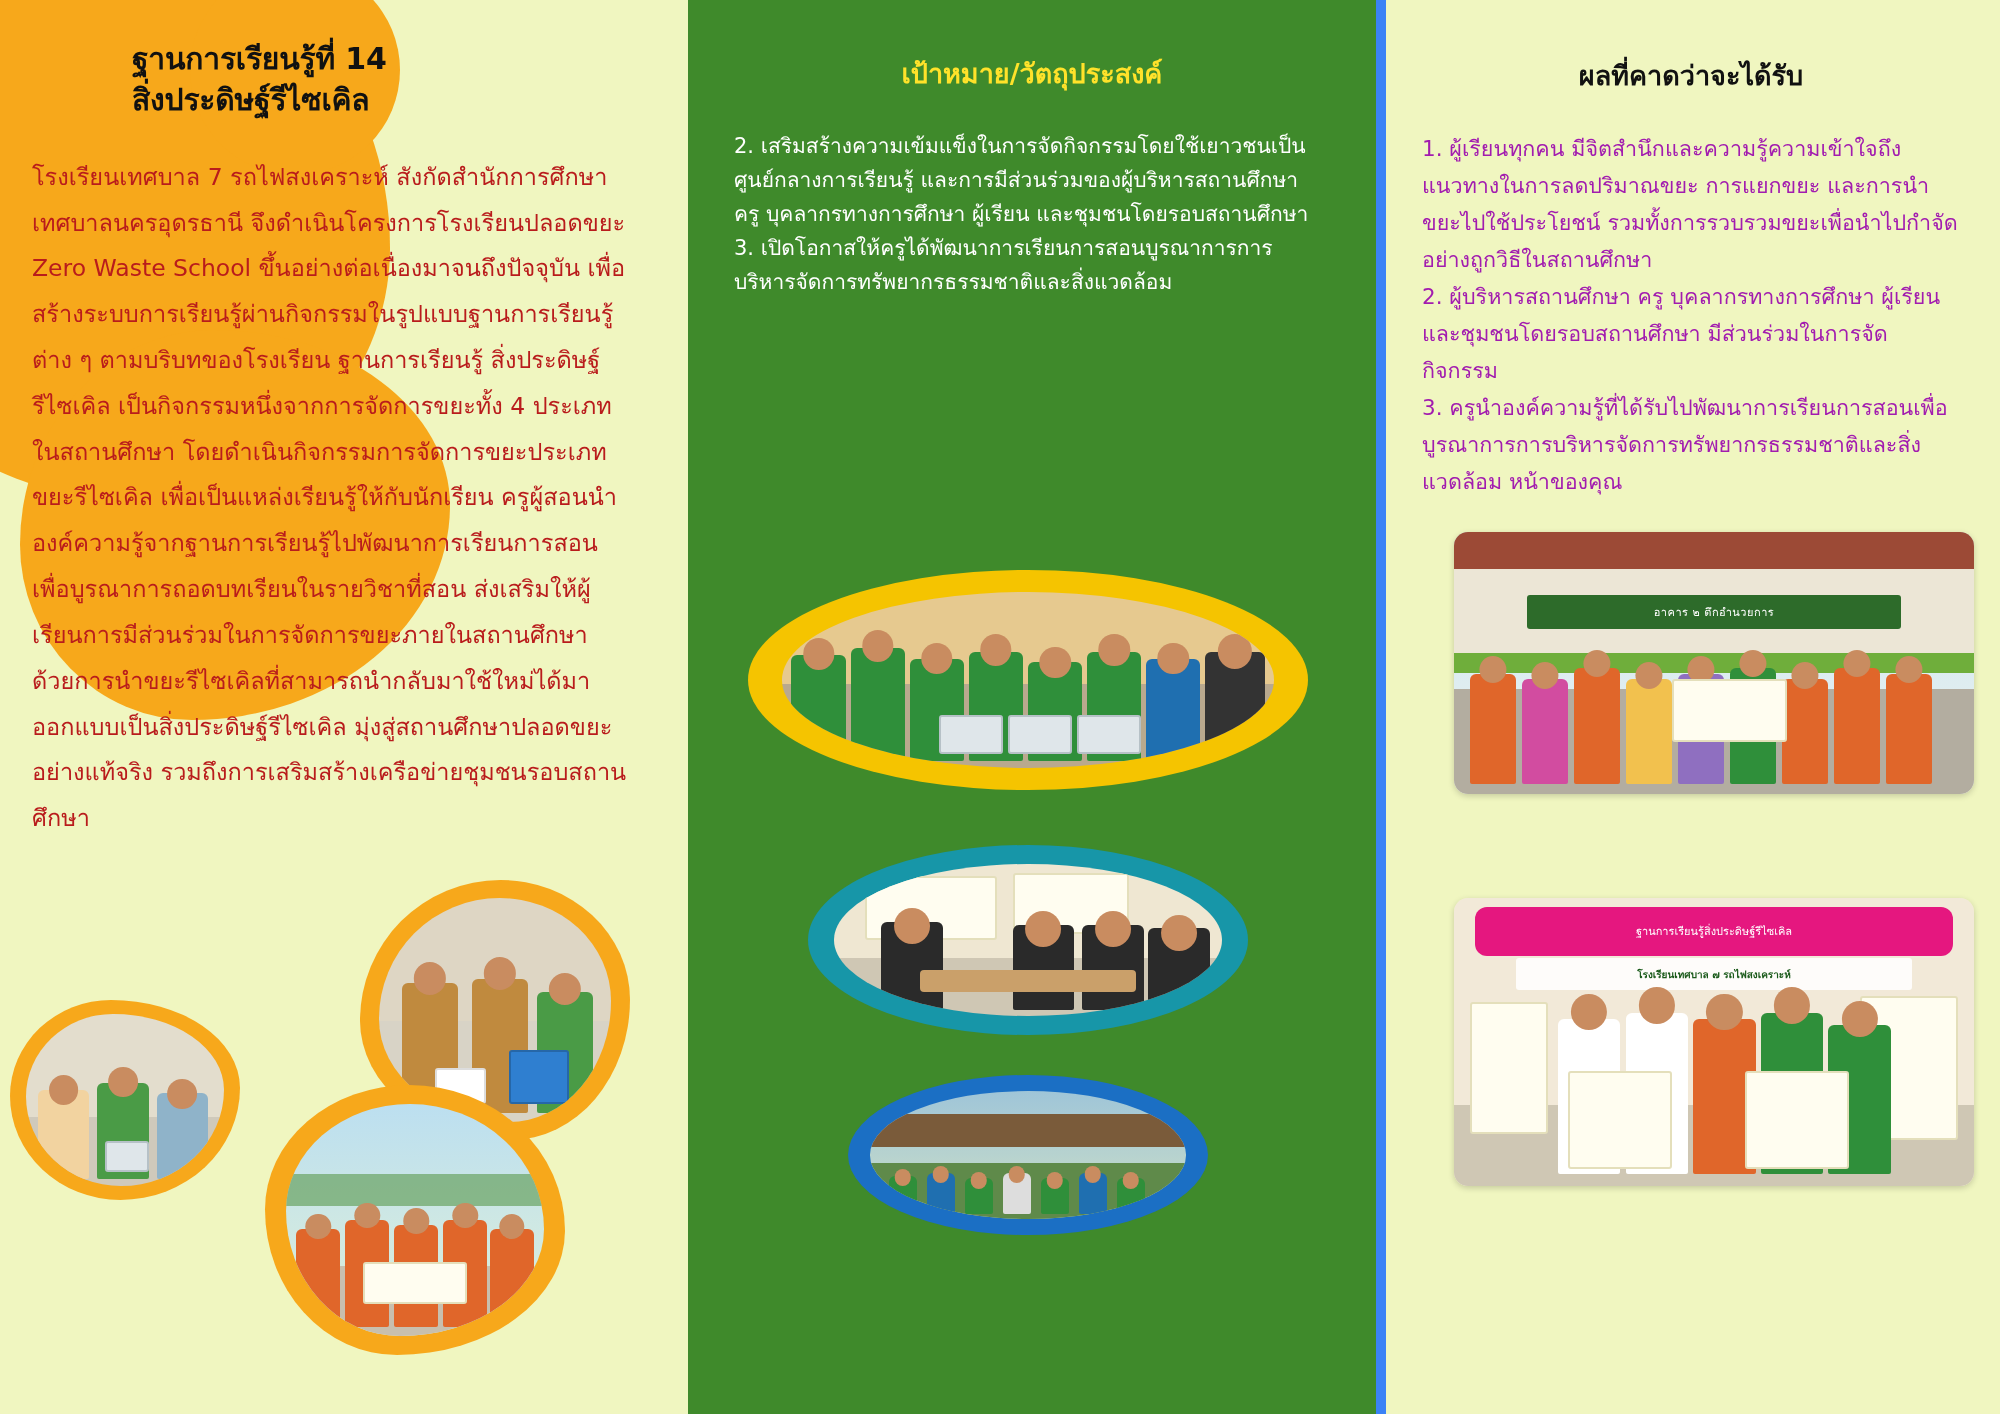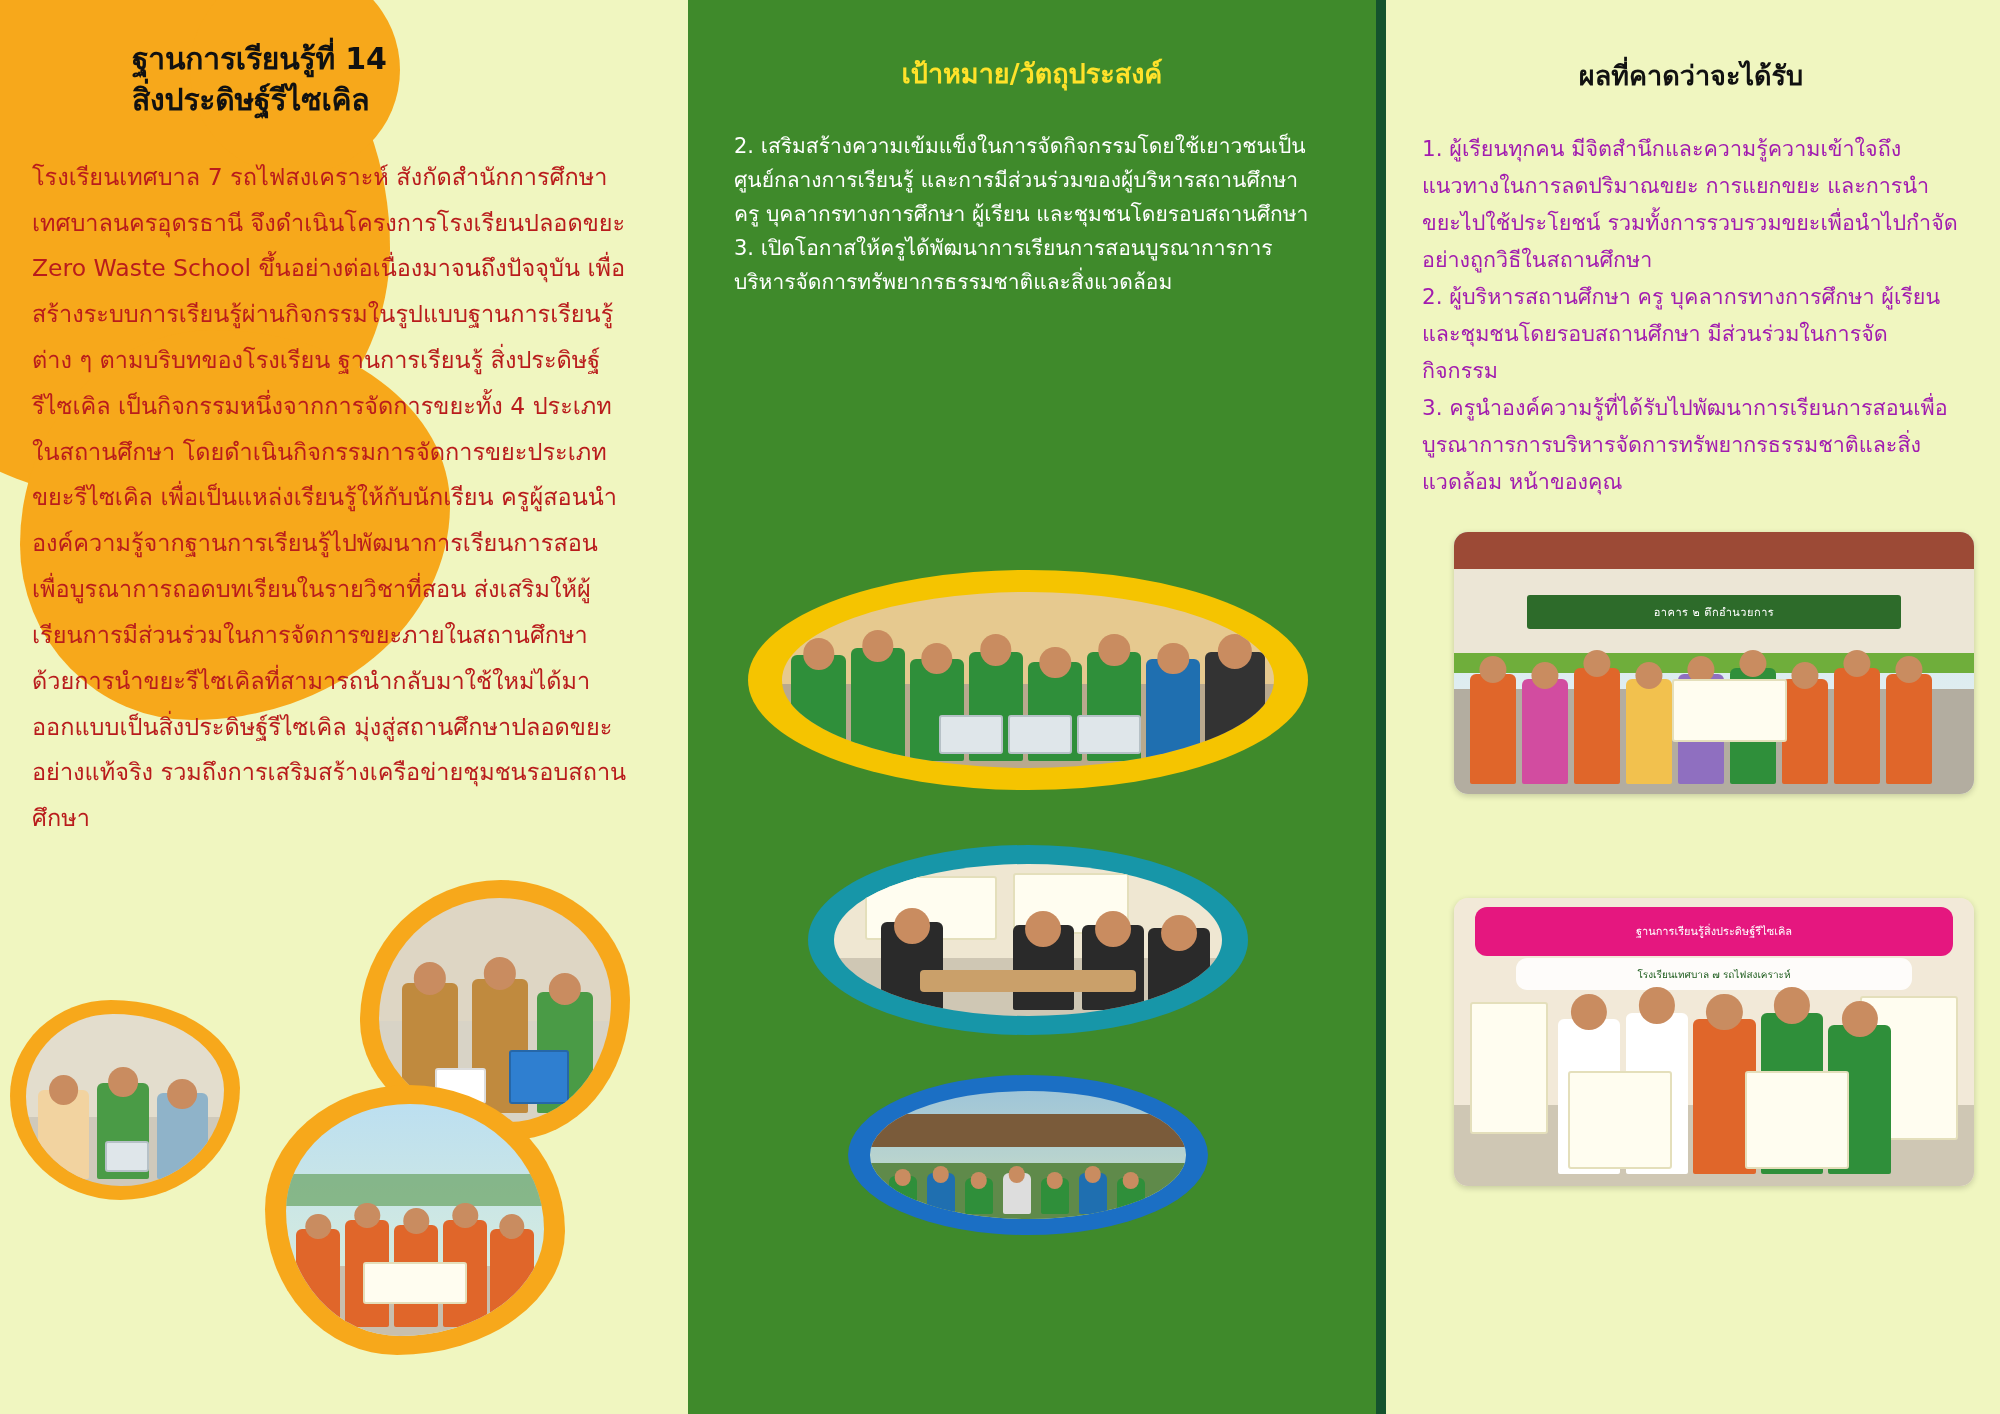--- a/index.html
+++ b/index.html
@@ -124,21 +124,21 @@
   .pm1 { left: 60px;  top: 570px; width: 560px; height: 220px; border-radius: 50%; background: #f5c400; }
   .pm2 { left: 120px; top: 845px; width: 440px; height: 190px; border-radius: 50%; background: #1796a8; }
   .pm3 { left: 160px; top: 1075px; width: 360px; height: 160px; border-radius: 50%; background: #1b6fc4; }
 
   
   .panel-right {
     position: relative;
     width: 624px; height: 100%;
     background: #f0f6c0;
     padding: 40px 40px 0 36px;
-    border-left: 10px solid #14532d;
+    border-left: 10px solid #3b82f6;
   }
   .title-right {
     font-size: 27px;
     font-weight: bold;
     color: #111;
     text-align: center;
     margin: 14px 0 34px 0;
   }
   .body-right {
     font-size: 21.5px;
@@ -169,22 +169,22 @@
     letter-spacing: .5px; white-space: nowrap; overflow: hidden;
   }
   .poster-head {
     position: absolute; left: 4%; top: 3%; width: 92%; height: 17%;
     background: #e5177f; border-radius: 12px;
     color: #fff; font-size: 11px; display: flex; align-items: center; justify-content: center;
     overflow: hidden; white-space: nowrap;
   }
   .poster-sub {
     position: absolute; left: 12%; top: 21%; width: 76%; height: 11%;
-    background: #ffffffdd; border-radius: 11px; color: #1a5a1a; font-size: 10px;
-    display: flex; align-items: center; justify-content: center; overflow: hidden; white-space: nowrap;
+    background: #ffffffdd; border-radius: 3px; color: #1a5a1a; font-size: 10px;
+    display: flex; align-items: center; justify-content: center; overflow: hidden; white-space: nowrap; font-weight: bold;
   }
   .person { position: absolute; bottom: 4%; border-radius: 6px 6px 2px 2px; }
   .person::before {
     content: ""; position: absolute; left: 50%; transform: translateX(-50%);
     top: -16%; width: 58%; padding-top: 58%; background: #c98c60; border-radius: 50%;
   }
   .board {
     position: absolute; background: #fffdf0; border: 2px solid #e4dfbb; border-radius: 3px;
   }
   .bin {

